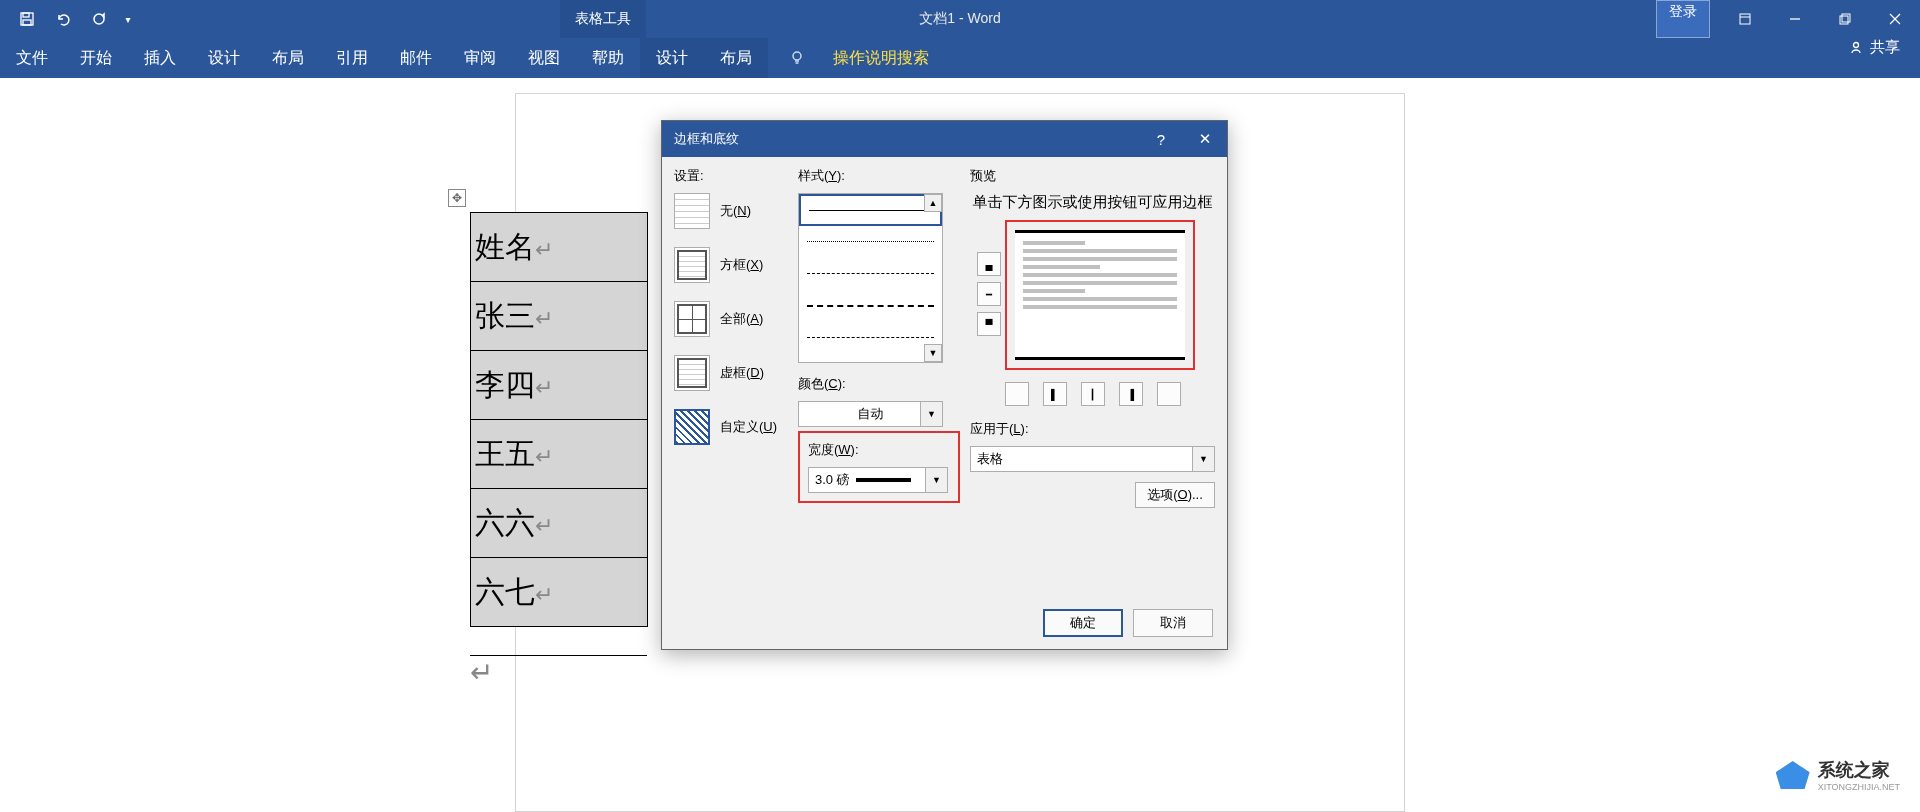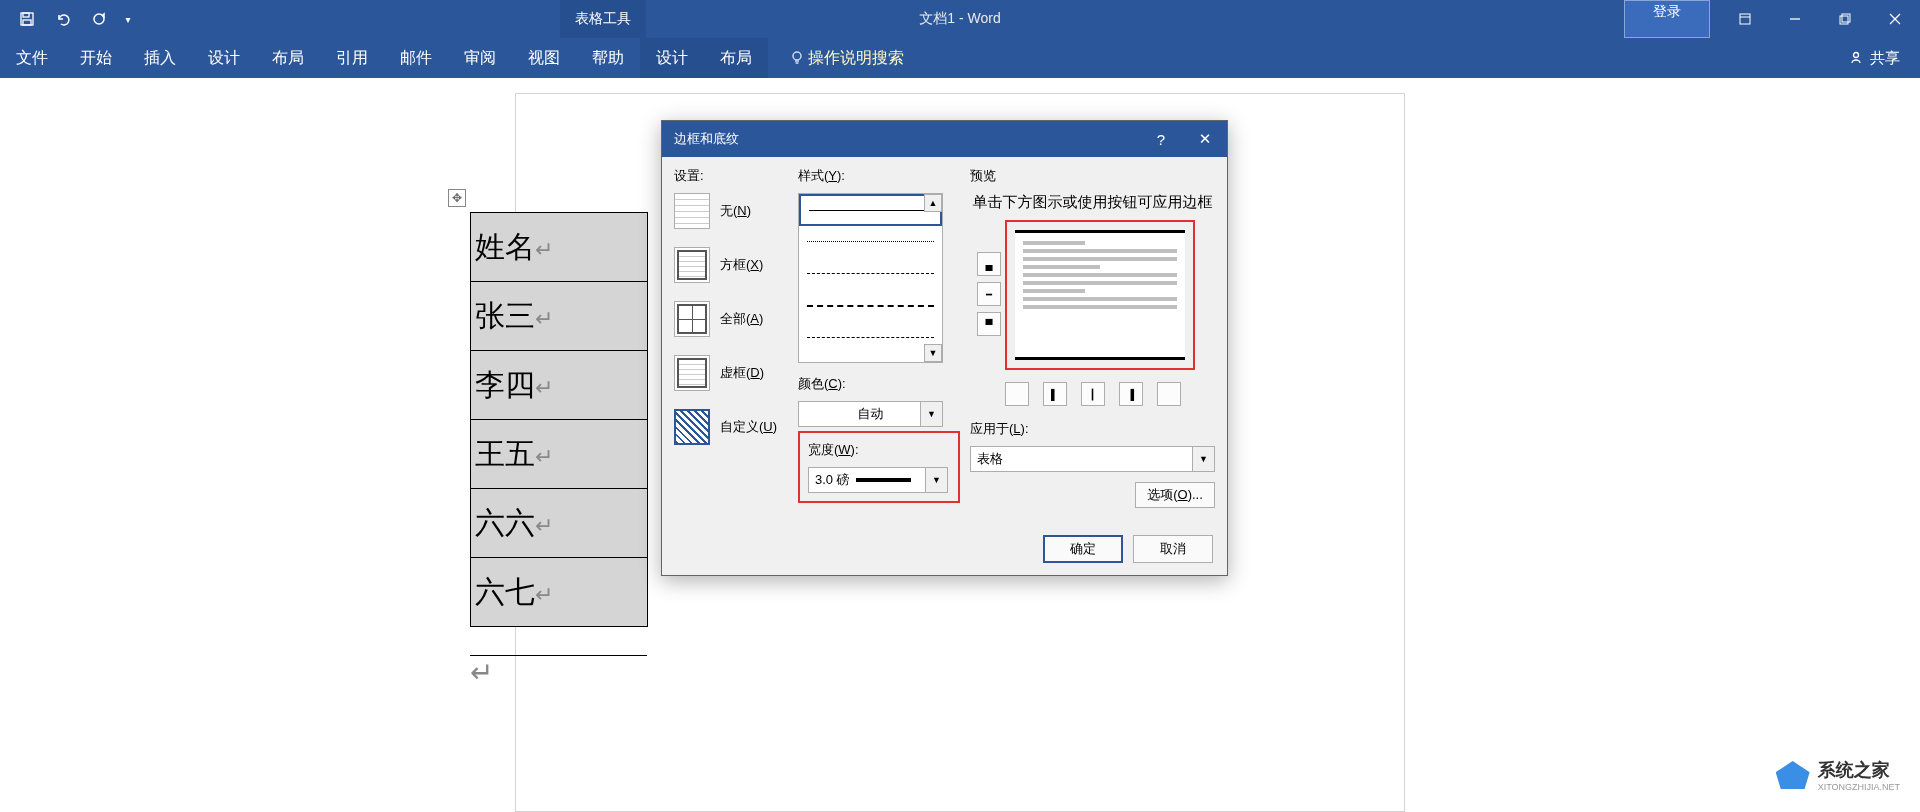--- a/index.html
+++ b/index.html
@@ -4,34 +4,34 @@
 <style>
 *{box-sizing:border-box;margin:0;padding:0;font-family:"Microsoft YaHei","Segoe UI",sans-serif}
 body{background:#fff;width:1920px;height:812px;overflow:hidden;position:relative}
 .titlebar{height:38px;background:#2b579a;display:flex;align-items:center;color:#fff;position:relative}
 .qat{display:flex;align-items:center;gap:2px;padding-left:10px}
 .qat-btn{width:34px;height:38px;display:flex;align-items:center;justify-content:center;color:#fff}
 .title-center{position:absolute;left:50%;transform:translateX(-50%);font-size:14px;color:#e9e9e9}
 .title-tools{position:absolute;left:560px;background:#254f8e;height:38px;display:flex;align-items:center;padding:0 15px;font-size:14px}
 .win-controls{position:absolute;right:0;display:flex}
 .win-btn{width:50px;height:38px;display:flex;align-items:center;justify-content:center;font-size:13px;color:#fff}
-.login-box{background:#3b6cbc;padding:2px 28px;font-size:14px;margin-right:10px;border:1px solid rgba(255,255,255,.4)}
-.ribbon-tabs{height:40px;background:#2b579a;display:flex;align-items:center;color:#fff;font-size:16px;position:relative}
+.login-box{background:#3b6cbc;padding:2px 12px;font-size:14px;margin-right:10px;border:1px solid rgba(255,255,255,.4)}
+.ribbon-tabs{height:40px;background:#2b579a;display:flex;color:#fff;font-size:16px;position:relative}
 .rtab{padding:0 16px;height:40px;display:flex;align-items:center;cursor:pointer}
 .rtab.ctx{background:#254f8e}
-.tell-me{display:flex;align-items:center;gap:2px;margin-left:20px;color:#fef9c3}
+.tell-me{display:flex;align-items:center;gap:27px;margin-left:20px;color:#fde047}
 .share-btn{position:absolute;right:20px;display:flex;align-items:center;gap:6px;font-size:15px}
 .doc-area{position:absolute;top:78px;left:0;right:0;bottom:0;background:#fff;display:flex;justify-content:center}
 .page{width:890px;background:#fff;border:1px solid #d4d4d4;margin-top:15px;position:relative}
 .table-handle{position:absolute;left:448px;top:189px;width:18px;height:18px;border:1px solid #888;background:#fff;display:flex;align-items:center;justify-content:center;font-size:12px;color:#666}
 .doc-table{position:absolute;left:470px;top:212px;border-collapse:collapse}
 .doc-table td{border:1px solid #000;width:177px;height:69px;font-size:30px;font-family:"SimSun",serif;padding-left:4px;background:#d5d5d5}
 .para-mark{font-size:22px;color:#888}
 .trailing-para{position:absolute;left:470px;top:655px;width:177px;border-top:1px solid #000}
-.dialog{position:absolute;left:661px;top:120px;width:567px;height:456px;background:#f0f0f0;border:1px solid #646464;box-shadow:0 5px 20px rgba(0,0,0,.3);z-index:100}
+.dialog{position:absolute;left:661px;top:120px;width:567px;height:530px;background:#f0f0f0;border:1px solid #646464;box-shadow:0 5px 20px rgba(0,0,0,.3);z-index:100}
 .dlg-title{height:36px;background:#2b579a;color:#fff;display:flex;align-items:center;padding:0 12px;font-size:13px;position:relative}
 .dlg-ctrls{position:absolute;right:0;display:flex}
 .dlg-ctrl{width:44px;height:36px;display:flex;align-items:center;justify-content:center;color:#fff;font-size:15px}
 .dlg-tabs{display:flex;background:#fff;border-bottom:1px solid #d9d9d9;padding-top:3px}
 .dlg-tab{padding:6px 16px;font-size:13px;border:1px solid transparent;background:#f0f0f0;cursor:pointer}
 .dlg-tab.active{background:#f0f0f0;border:1px solid #d9d9d9;border-bottom-color:#f0f0f0;position:relative;top:1px}
 .dlg-tab:not(.active){background:#fff}
 .dlg-body{padding:10px 12px;display:flex;height:420px}
 .col-settings{width:130px}
 .col-style{width:170px}

